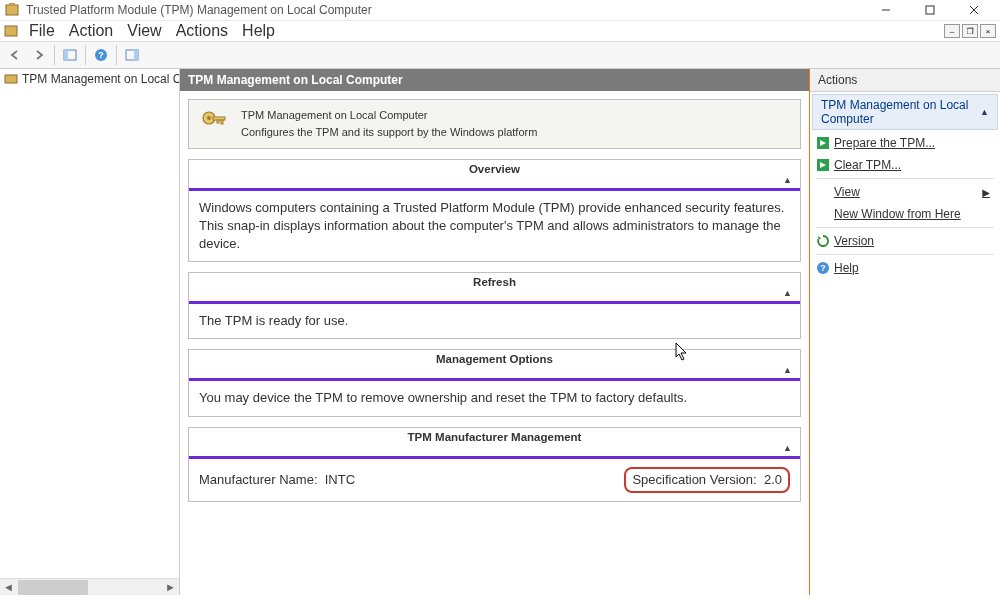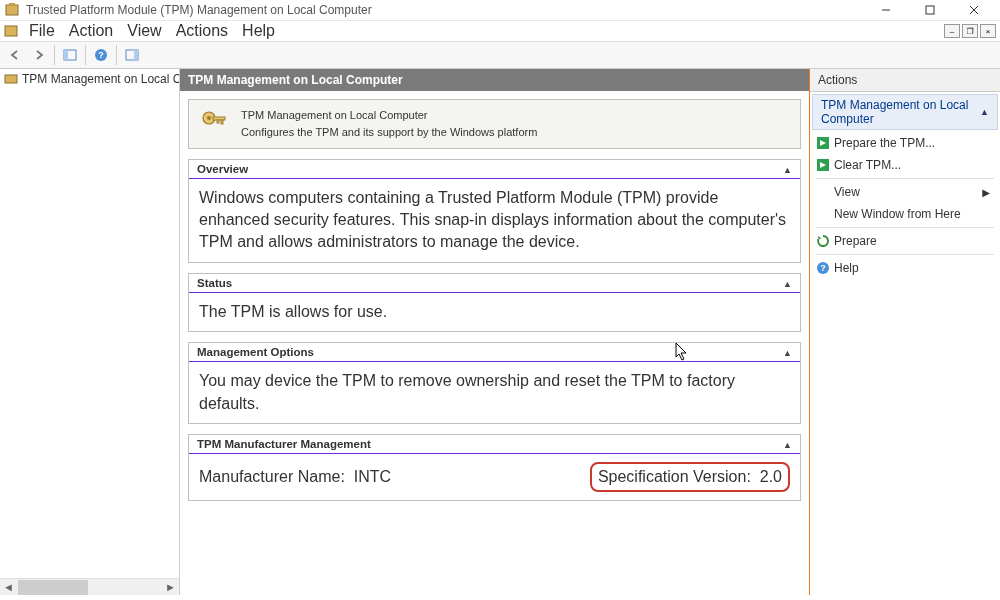--- a/index.html
+++ b/index.html
@@ -35,33 +35,33 @@
 .center-pane { flex: 1; background: #fff; display:flex; flex-direction:column; }
 .center-header { background: #7a7a7a; color: #fff; font-weight: bold; font-size: 12px; padding: 4px 8px; }
 .center-body { padding: 8px; overflow:auto; }
 
 .intro-box { border: 1px solid #bfbfbf; background: #f4f4f0; padding: 8px 10px; display: flex; gap: 10px; margin-bottom: 10px; }
 .intro-box .icon-col { width: 32px; display:flex; align-items:flex-start; }
 .intro-box .txt-col { font-size: 11px; color: #333; line-height: 1.35; }
 .intro-box .txt-col .h { margin-bottom: 2px; }
 
 .panel { border: 1px solid #bfbfbf; margin-bottom: 10px; background:#fff; }
-.panel .phead { background: #fff; border-bottom: 1px solid #6d28d9; padding: 3px 8px; font-weight: bold; font-size: 11.5px; color: #333; display:flex; align-items:flex-end; }
+.panel .phead { background: #fff; border-bottom: 3px solid #6d28d9; padding: 3px 8px; font-weight: bold; font-size: 11.5px; color: #333; display:flex; align-items:center;flex-direction:column; }
 .panel .phead .collapse { margin-left:auto; font-size:9px; color:#444; }
-.panel .pbody { padding: 8px 10px; font-size: 16px; color: #333; line-height:1.4; }
+.panel .pbody { padding: 8px 10px; font-size: 13px; color: #333; line-height:1.4; }
 
 .mfr-row { display:flex; gap: 24px; align-items:center; }
 .spec-highlight { border: 2px solid #c83a2e; border-radius: 8px; padding: 2px 6px; }
 
 
 .actions-pane { width: 191px; border-left: 1px solid #f97316; background: #fff; }
 .actions-pane .ahead { background: #f0f0f0; border-bottom: 1px solid #ccc; padding: 4px 8px; font-size: 12px; color:#333; }
 .actions-pane .agroup { background: #e8eef7; color: #003a8c; border: 1px solid #c9d6e8; padding: 3px 8px; font-size: 12px; display:flex; align-items:center; margin:2px; }
 .actions-pane .agroup .tri { margin-left:auto; font-size:9px; color:#336; }
-.actions-pane .aitem { padding: 4px 10px 4px 24px; font-size: 12px; color: #333; cursor:pointer; position:relative; display:flex; align-items:center; }
+.actions-pane .aitem { padding: 4px 10px 4px 24px; font-size: 12px; color: #333; cursor:pointer; position:relative; display:flex; align-items:center;text-decoration:underline; }
 .actions-pane .aitem .aicon { position:absolute; left:6px; width:14px; height:14px; }
 .actions-pane .aitem .arrow-r { margin-left:auto; font-size:10px; color:#333; }
 
 .cursor { position:absolute; left:675px; top:342px; pointer-events:none; }
 svg { display:block; }
 </style>
 </head>
 <body>
 
 <div class="titlebar">
@@ -184,24 +184,24 @@
       <div class="panel">
         <div class="phead">
             <span>Overview</span>
             <span class="collapse">▲</span>
           </div>
         <div class="pbody">Windows computers containing a Trusted Platform Module (TPM) provide enhanced security features. This snap-in displays information about the computer's TPM and allows administrators to manage the device.</div>
       </div>
 
       <div class="panel">
         <div class="phead">
-            <span>Status</span>
-            <span class="collapse">▲</span>
-          </div>
-        <div class="pbody">The TPM is allows for use.</div>
+            <span>Refresh</span>
+            <span class="collapse">▲</span>
+          </div>
+        <div class="pbody">The TPM is ready for use.</div>
       </div>
 
       <div class="panel">
         <div class="phead">
             <span>Management Options</span>
             <span class="collapse">▲</span>
           </div>
         <div class="pbody">You may device the TPM to remove ownership and reset the TPM to factory defaults.</div>
       </div>
 
@@ -257,21 +257,21 @@
       <span>New Window from Here</span>
     </div>
     <div style="border-top:1px solid #e0e0e0; margin:2px 6px;"></div>
     <div class="aitem">
       <span class="aicon">
           <svg viewBox="0 0 14 14">
             <path d="M7 2 A5 5 0 1 1 2.5 5" fill="none" stroke="#2e8b2e" stroke-width="1.8"></path>
             <path d="M2 2 L2.5 5 L5.5 4.5 Z" fill="#2e8b2e"></path>
           </svg>
         </span>
-      <span>Prepare</span>
+      <span>Version</span>
     </div>
     <div style="border-top:1px solid #e0e0e0; margin:2px 6px;"></div>
     <div class="aitem">
       <span class="aicon">
           <svg viewBox="0 0 14 14">
             <circle cx="7" cy="7" r="6" fill="#4a90d9"></circle>
             <text x="7" y="10" text-anchor="middle" font-size="9" fill="#fff" font-weight="bold">?</text>
           </svg>
         </span>
       <span>Help</span>

